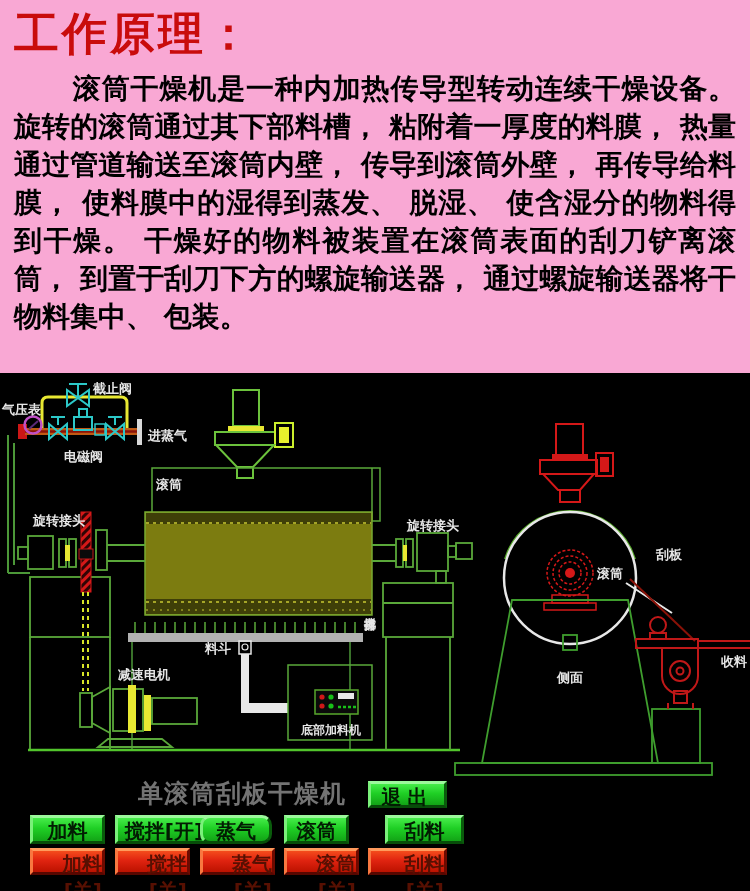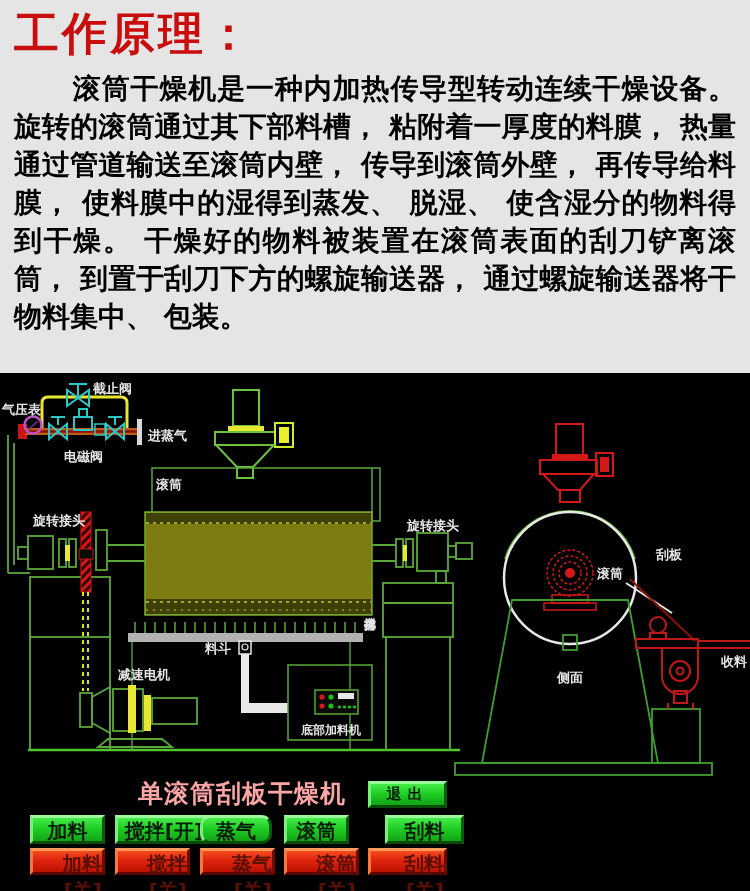--- a/index.html
+++ b/index.html
@@ -1,38 +1,38 @@
 <!DOCTYPE html>
 <html><head>
 <meta charset="utf-8">
 <style>
   html,body{margin:0;padding:0;background:#fff;}
   body{width:750px;height:891px;position:relative;overflow:hidden;
        font-family:"DejaVu Sans","Liberation Sans",sans-serif;}
-  .doc{position:absolute;left:0;top:0;width:750px;height:373px;background:#e5e5e5;}
+  .doc{position:absolute;left:0;top:0;width:750px;height:373px;background:#f9a8d4;}
   .h-red{color:#c90c0c;font-size:45px;font-weight:bold;margin:0;padding:6px 0 0 14px;
          letter-spacing:3px;line-height:1.25;}
   .h-red2{padding-top:8px;}
   .body-text{color:#000;font-size:28px;font-weight:bold;line-height:38px;
              margin:8px 14px 0 14px;text-indent:2.1em;text-align:justify;}
   .diagram{position:absolute;left:0;top:373px;width:750px;height:518px;background:#000;}
   .diagram svg{position:absolute;left:0;top:0;}
   .vlabel{position:absolute;left:361px;top:234px;color:#e6e6e6;font-size:12px;font-weight:bold;
           writing-mode:vertical-lr;text-orientation:upright;letter-spacing:1px;}
-  .hmi-title{position:absolute;left:138px;top:404px;color:#fca5a5;font-size:25px;
+  .hmi-title{position:absolute;left:138px;top:404px;color:#737373;font-size:25px;
              font-weight:bold;letter-spacing:1px;white-space:nowrap;}
   .btn{position:absolute;box-sizing:border-box;font-family:inherit;font-weight:bold;
        font-size:20px;padding:0;cursor:pointer;}
   .btn-green{background:linear-gradient(180deg,#46ec4a 0%,#1fcf25 45%,#12a416 100%);
        border-top:3px solid #9cf89c;border-left:3px solid #7af07a;
        border-bottom:3px solid #074d09;border-right:3px solid #0a5c0c;color:#021c02;}
   .btn-red{background:linear-gradient(180deg,#f44c1c 0%,#e02410 45%,#bc1200 100%);
        border-top:3px solid #ff9a5c;border-left:3px solid #f87840;
        border-bottom:3px solid #570700;border-right:3px solid #6e0a00;color:#571002;text-align:right;}
-  .exit{left:368px;top:408px;width:79px;height:27px;letter-spacing:6px;font-size:15px;}
+  .exit{left:368px;top:408px;width:79px;height:27px;letter-spacing:6px;font-size:20px;}
   .row-on{top:442px;height:29px;}
   .row-off{top:475px;height:27px;}
   svg text{font-family:"DejaVu Sans","Liberation Sans",sans-serif;font-weight:bold;
            fill:#e6e6e6;font-size:13px;}
 </style>
 </head>
 <body>
 
 <div class="doc">
   <h1 class="h-red">工作原理：</h1>

